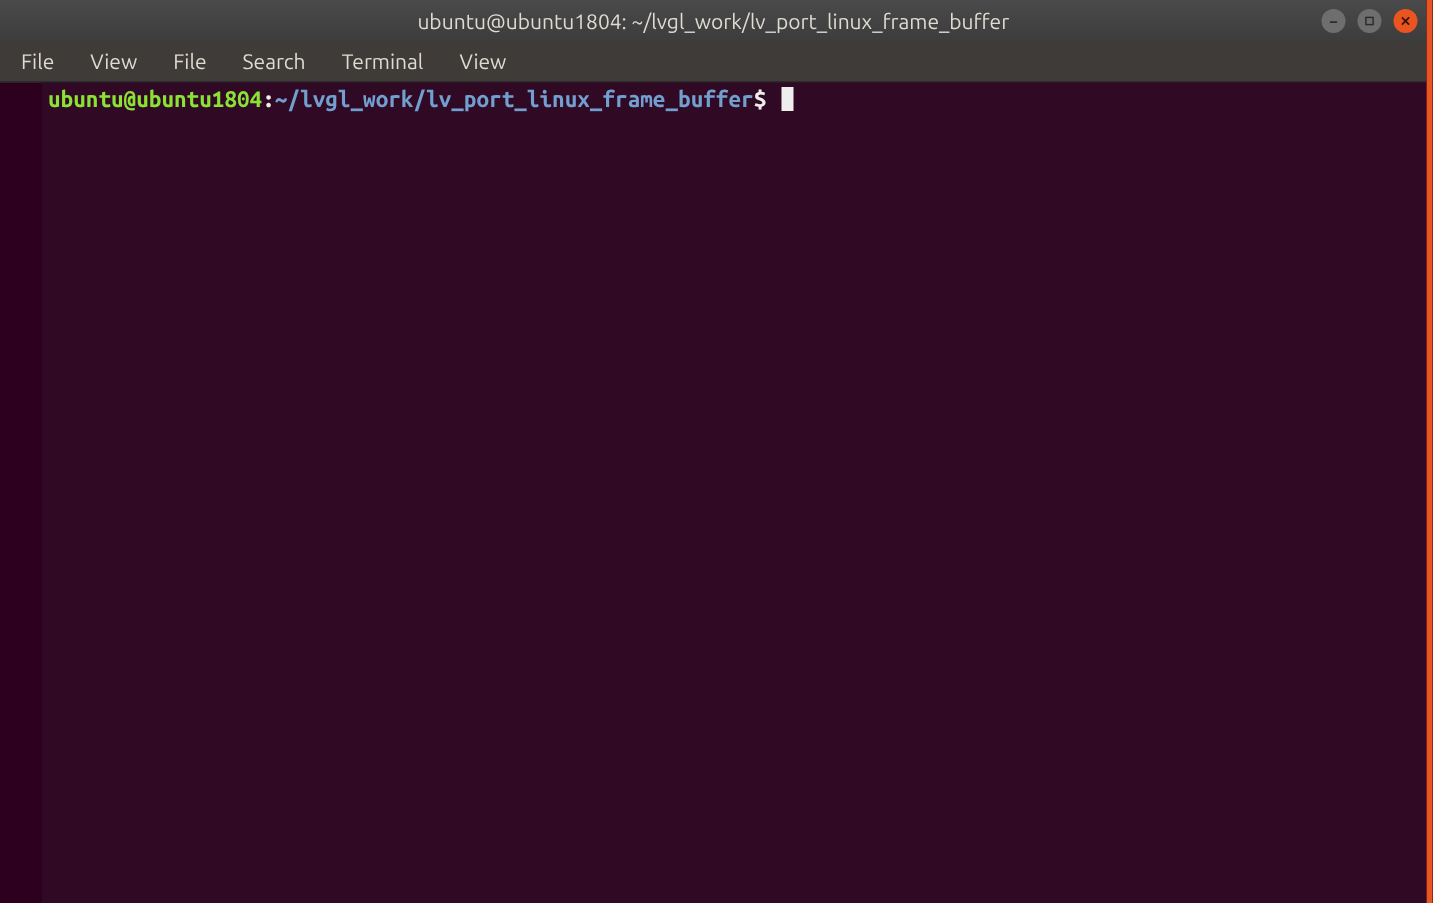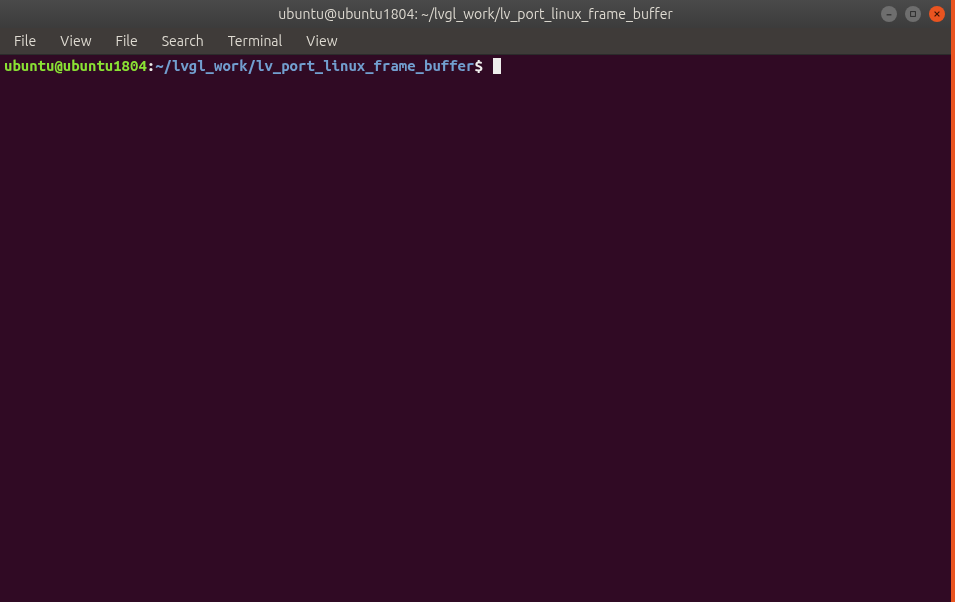--- a/index.html
+++ b/index.html
@@ -81,20 +81,21 @@
     .terminal-body {
       flex: 1;
       background: #300a24;
       font-family: "Ubuntu Mono", "DejaVu Sans Mono", monospace;
       font-size: 15px;
       line-height: 18px;
       padding: 2px 4px;
       color: #eeeeec;
       white-space: pre;
       overflow: hidden;
+      margin-left: 28px;
     }
     .prompt-user {
       color: #8ae234;
       font-weight: bold;
     }
     .prompt-sep {
       color: #eeeeec;
       font-weight: bold;
     }
     .prompt-path {

